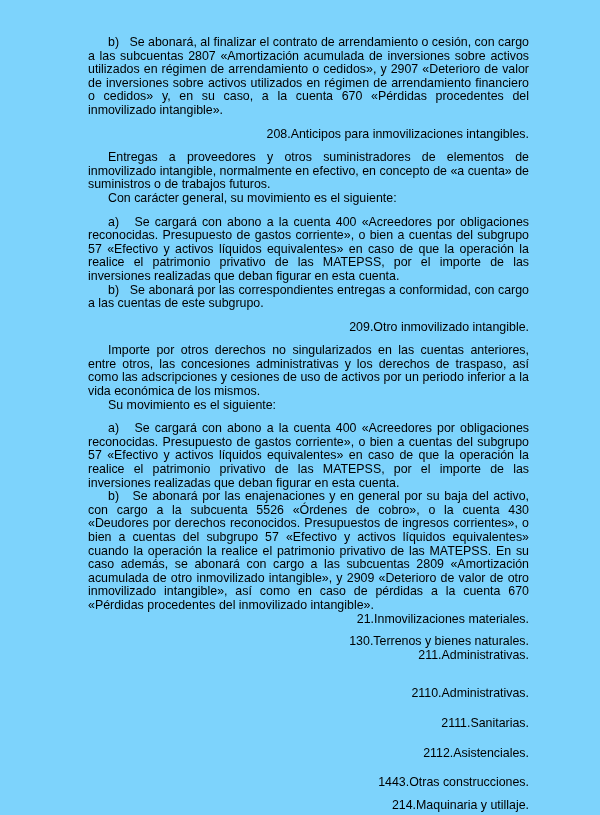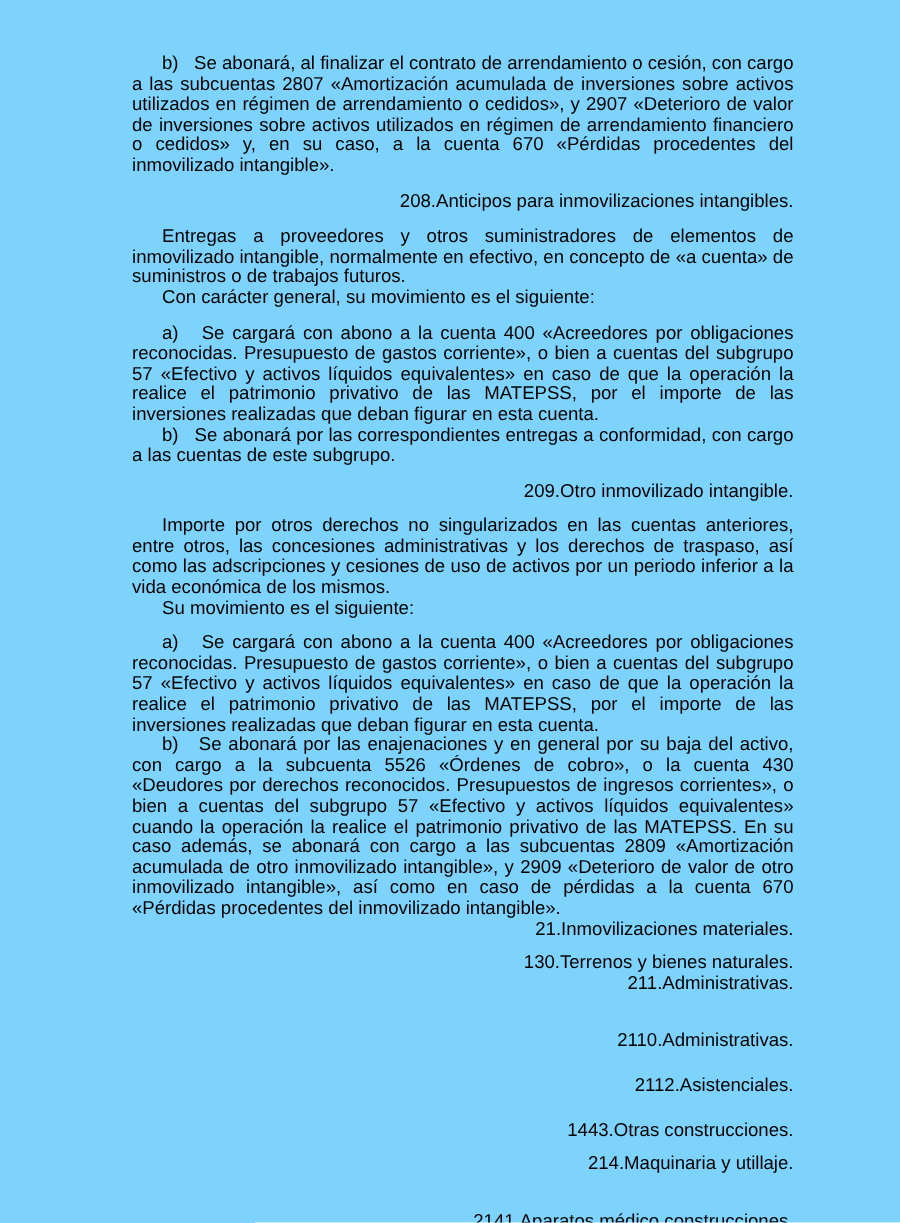--- a/index.html
+++ b/index.html
@@ -54,20 +54,21 @@
 
     <p class="list-line gap-lg" style="margin-top:0"><span class="num n2">21.</span><span class="lbl">Inmovilizaciones materiales.</span></p>
 
     <div class="gap">
       <p class="list-line"><span class="num n3">130.</span><span class="lbl">Terrenos y bienes naturales.</span></p>
       <p class="list-line"><span class="num n3">211.</span><span class="lbl">Administrativas.</span></p>
     </div>
 
     <div class="gap">
       <p class="list-line"><span class="num n4">2110.</span><span class="lbl">Administrativas.</span></p>
+      <p class="list-line"><span class="num n4">2111.</span><span class="lbl">Sanitarias.</span></p>
       <p class="list-line"><span class="num n4">2112.</span><span class="lbl">Asistenciales.</span></p>
       <p class="list-line"><span class="num n4">1443.</span><span class="lbl">Otras construcciones.</span></p>
     </div>
 
     <p class="list-line gap"><span class="num n3">214.</span><span class="lbl">Maquinaria y utillaje.</span></p>
 
     <div class="gap">
       <p class="list-line"><span class="num n4">2141.</span><span class="lbl">Aparatos médico construcciones.</span></p>
       <p class="list-line"><span class="num n4">1868.</span><span class="lbl">Elementos de transporte interno.</span></p>
       <p class="list-line"><span class="num n4">2145.</span><span class="lbl">Utillaje.</span></p>

